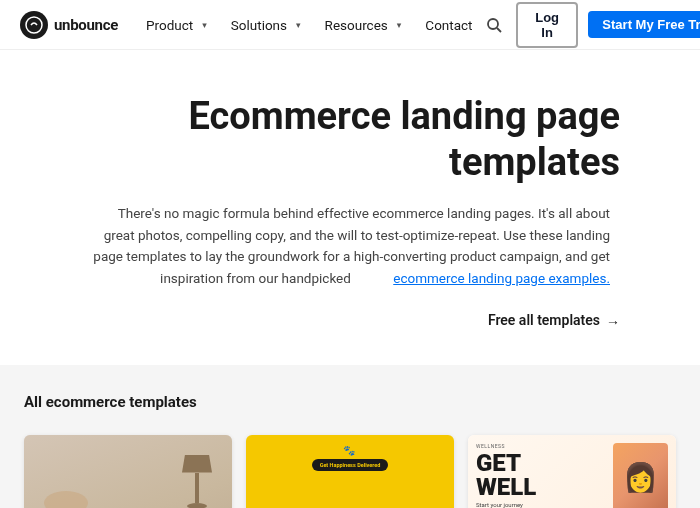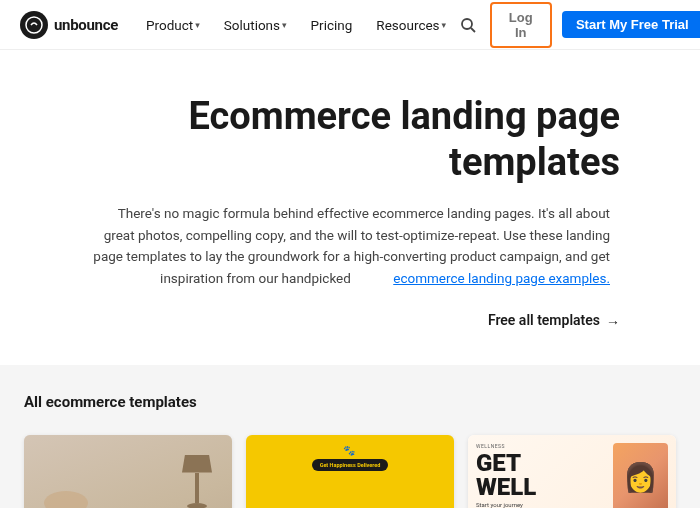--- a/index.html
+++ b/index.html
@@ -47,21 +47,21 @@
       gap: 4px;
       flex: 1;
     }
     .nav-item {
       padding: 6px 10px;
       font-size: 13.5px;
       color: #1a1a1a;
       cursor: pointer;
       display: flex;
       align-items: center;
-      gap: 2px;
+      gap: 9px;
       white-space: nowrap;
       border-radius: 4px;
     }
     .nav-item .chevron {
       font-size: 9px;
       color: #555;
     }
     .nav-actions {
       display: flex;
       align-items: center;
@@ -75,22 +75,22 @@
       justify-content: center;
       cursor: pointer;
       color: #444;
       font-size: 15px;
       border-radius: 50%;
     }
     .btn-login {
       padding: 6px 14px;
       font-size: 13px;
       font-weight: 600;
-      color: #737373;
-      border: 2px solid #f97316;
+      color: #0f172a;
+      border: 2px solid #a3a3a3;
       border-radius: 4px;
       background: transparent;
       cursor: pointer;
     }
     .btn-trial {
       padding: 6px 14px;
       font-size: 13px;
       font-weight: 600;
       color: #fff;
       background: #0070f3;
@@ -338,25 +338,25 @@
   <div class="nav-links">
     <div class="nav-item">
       <span>Product</span>
       <span class="chevron">▾</span>
     </div>
     <div class="nav-item">
       <span>Solutions</span>
       <span class="chevron">▾</span>
     </div>
     <div class="nav-item">
-      <span>Pricing</span>
-    </div>
-    <div class="nav-item">
       <span>Resources</span>
       <span class="chevron">▾</span>
+    </div>
+    <div class="nav-item">
+      <span>Contact</span>
     </div>
   </div>
 
   <div class="nav-actions">
     <div class="search-icon-btn">
       <svg width="16" height="16" viewBox="0 0 16 16" fill="none" stroke="#444" stroke-width="1.8">
         <circle cx="7" cy="7" r="5"></circle>
         <line x1="11" y1="11" x2="15" y2="15"></line>
       </svg>
     </div>

